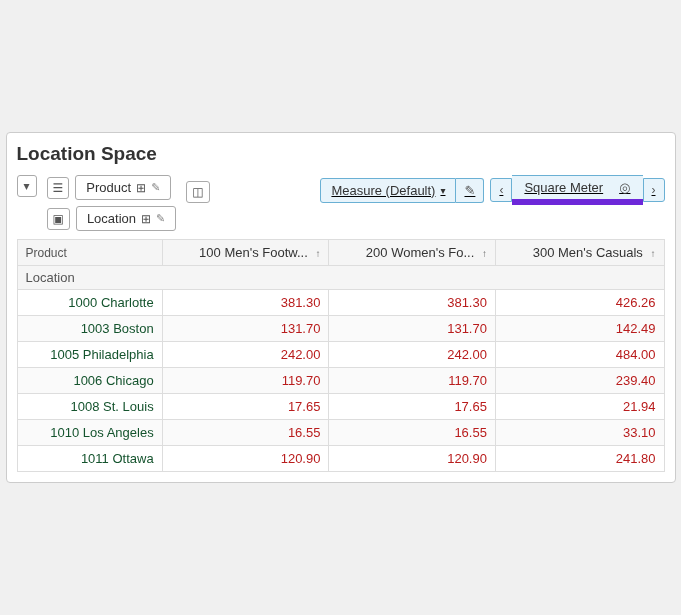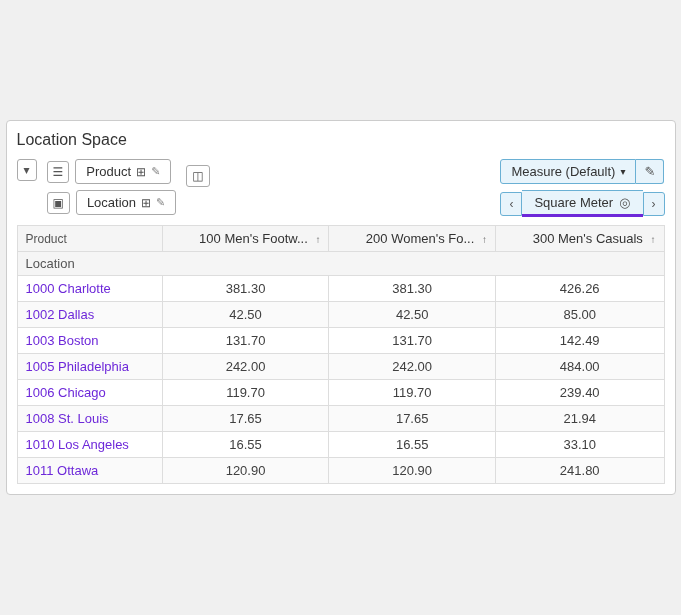--- a/index.html
+++ b/index.html
@@ -14,22 +14,22 @@
       min-height: 615px;
     }
     .panel {
       background: #fff;
       border: 1px solid #ccc;
       border-radius: 4px;
       width: 670px;
       padding: 10px;
     }
     .panel-title {
-      font-weight: normal;
-      font-size: 16px;
+      font-weight: bold;
+      font-size: 19px;
       margin-bottom: 10px;
       color: #333;
     }
     .controls {
       display: flex;
       align-items: flex-start;
       margin-bottom: 8px;
       gap: 10px;
     }
     .left-controls {
@@ -90,23 +90,23 @@
       padding: 3px 5px;
       font-size: 12px;
       color: #555;
       display: flex;
       align-items: center;
       justify-content: center;
       cursor: pointer;
     }
     .right-controls {
       display: flex;
-      flex-direction: column;
       gap: 6px;
       margin-left: auto;
+      text-decoration: underline;
     }
     .measure-row {
       display: flex;
       align-items: center;
       gap: 0;
     }
     .measure-select {
       background: #e8f4fb;
       border: 1px solid #6ab0d4;
       border-radius: 3px 0 0 3px;
@@ -139,27 +139,27 @@
       cursor: pointer;
       font-size: 12px;
       color: #555;
     }
     .unit-nav-btn:first-child {
       border-radius: 3px 0 0 3px;
     }
     .unit-label {
       background: #e8f4fb;
       border-top: 1px solid #6ab0d4;
-      border-bottom: 3px solid #6d28d9;
+      border-bottom: 6px solid #6d28d9;
       padding: 4px 12px;
       font-size: 13px;
       color: #333;
       display: flex;
       align-items: flex-start;
-      gap: 6px;
+      gap: 16px;
     }
     .unit-nav-btn:last-child {
       border-radius: 0 3px 3px 0;
     }
     .target-icon {
       color: #555;
       font-size: 13px;
     }
     .table-container {
       overflow-x: auto;
@@ -191,26 +191,26 @@
     }
     .header-product-label {
       text-align: right;
       font-size: 12px;
       color: #555;
       padding-right: 4px;
     }
     tbody tr td {
       border: 1px solid #ddd;
       padding: 5px 8px;
-      text-align: center;
-      color: #404040;
+      text-align: right;
+      color: #b91c1c;
     }
     tbody tr td.location-cell {
-      text-align: left;
-      color: #6d28d9;
+      text-align: right;
+      color: #14532d;
       margin-top: 12px;
     }
     tbody tr:nth-child(even) {
       background: #fafafa;
     }
     .dropdown-arrow {
       font-size: 10px;
     }
   </style>
 </head>
@@ -308,26 +308,20 @@
         </tr>
       </thead>
       <tbody id="table-body">
       <tr>
             <td class="location-cell">1000 Charlotte</td>
             <td>381.30</td>
             <td>381.30</td>
             <td>426.26</td>
           </tr>
           <tr>
-            <td class="location-cell">1002 Dallas</td>
-            <td>42.50</td>
-            <td>42.50</td>
-            <td>85.00</td>
-          </tr>
-          <tr>
             <td class="location-cell">1003 Boston</td>
             <td>131.70</td>
             <td>131.70</td>
             <td>142.49</td>
           </tr>
           <tr>
             <td class="location-cell">1005 Philadelphia</td>
             <td>242.00</td>
             <td>242.00</td>
             <td>484.00</td>

